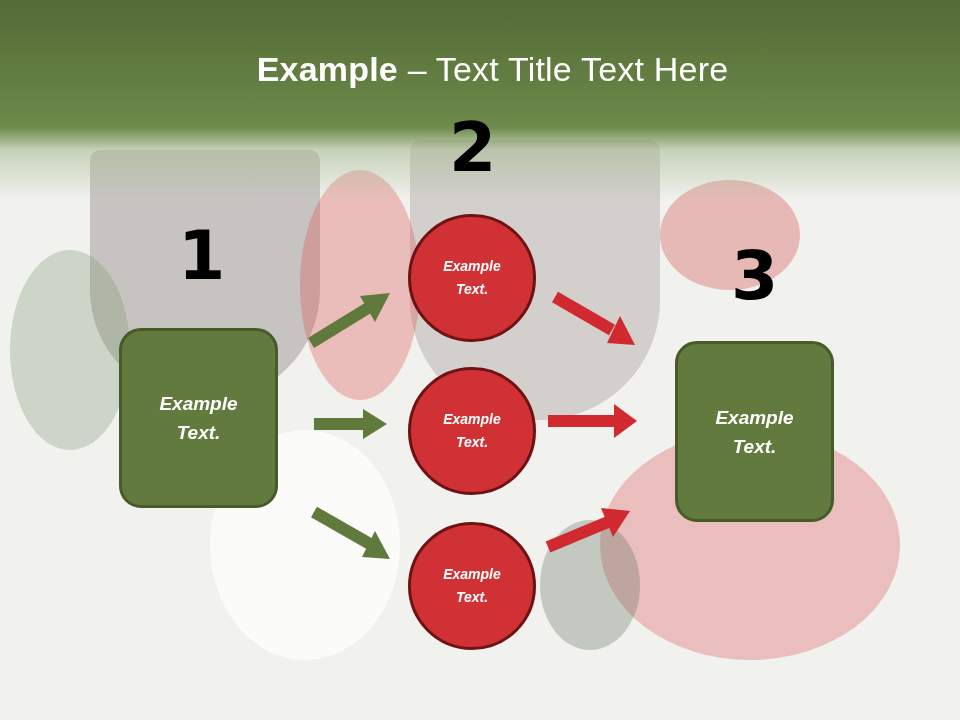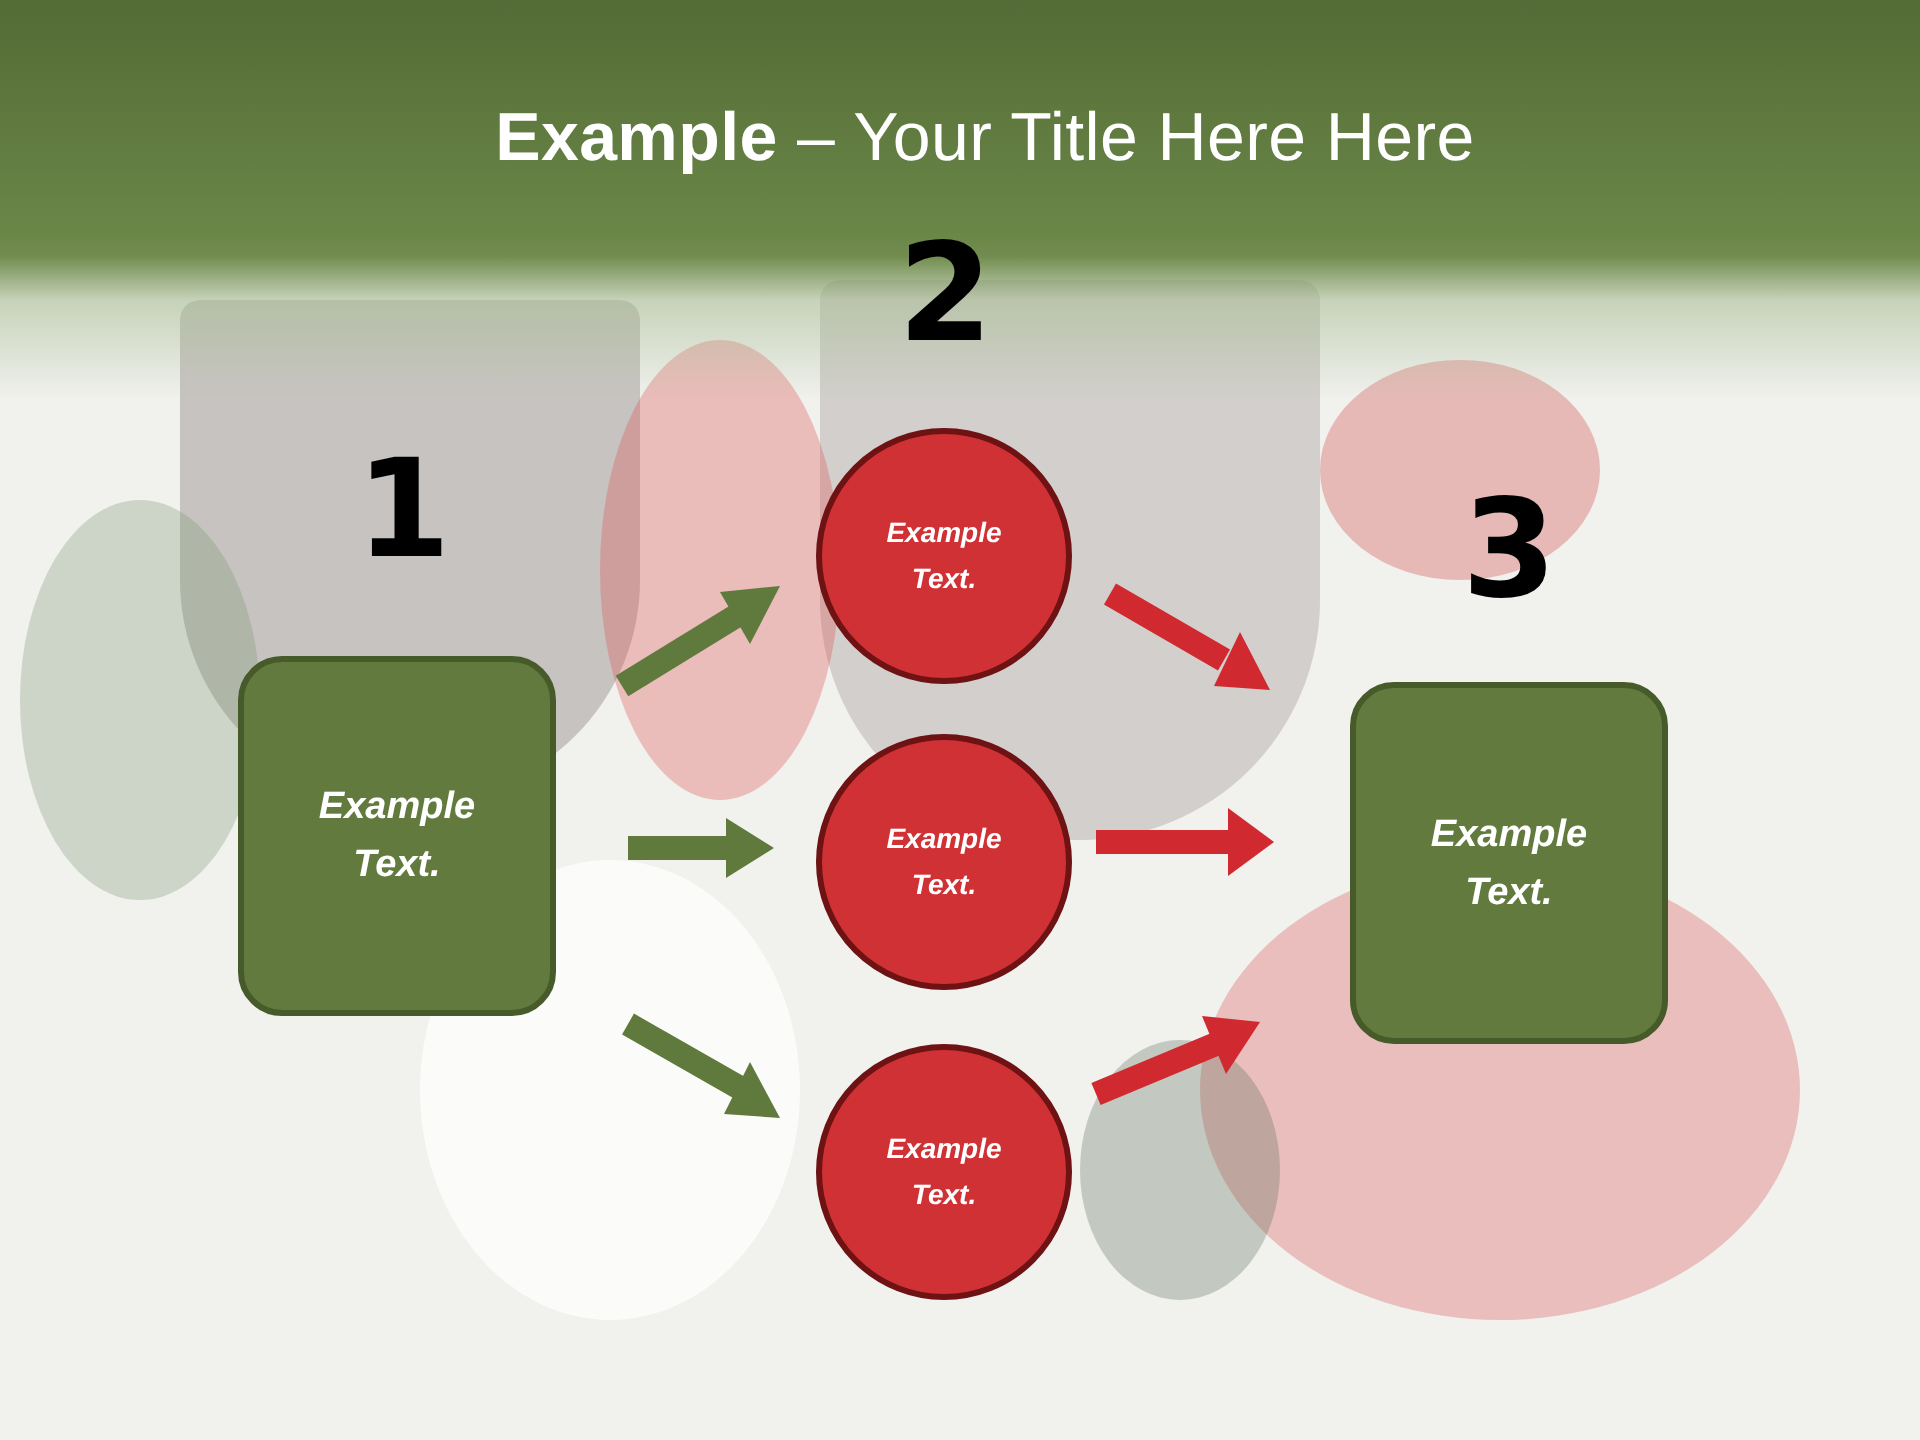--- a/index.html
+++ b/index.html
@@ -46,21 +46,21 @@
   <div class="blob" style="left:410px;top:140px;width:250px;height:280px;border-radius:10px 10px 120px 120px;background:rgba(130,120,120,0.28);"></div>
   <div class="blob" style="left:300px;top:170px;width:120px;height:230px;background:rgba(220,90,90,0.35);"></div>
   <div class="blob" style="left:660px;top:180px;width:140px;height:110px;background:rgba(210,80,80,0.35);"></div>
   <div class="blob" style="left:600px;top:430px;width:300px;height:230px;background:rgba(220,95,95,0.35);"></div>
   <div class="blob" style="left:10px;top:250px;width:120px;height:200px;background:rgba(120,150,110,0.3);"></div>
   <div class="blob" style="left:540px;top:520px;width:100px;height:130px;background:rgba(90,110,90,0.3);"></div>
   <div class="blob" style="left:210px;top:430px;width:190px;height:230px;background:rgba(255,255,255,0.7);"></div>
 </div>
 
 <div class="header"></div>
-<div class="title"><b>Example</b><span> – Your Title Here Here</span></div>
+<div class="title"><b>Example</b><span> – Text Title Text Here</span></div>
 
 <div class="num" style="left:178px;top:222px;">1</div>
 <div class="num" style="left:449px;top:114px;">2</div>
 <div class="num" style="left:731px;top:242px;">3</div>
 
 <div class="box" style="left:119px;top:328px;width:159px;height:180px;">
   <div><span>Example</span><br><span>Text.</span></div>
 </div>
 
 <div class="box" style="left:675px;top:341px;width:159px;height:181px;">

